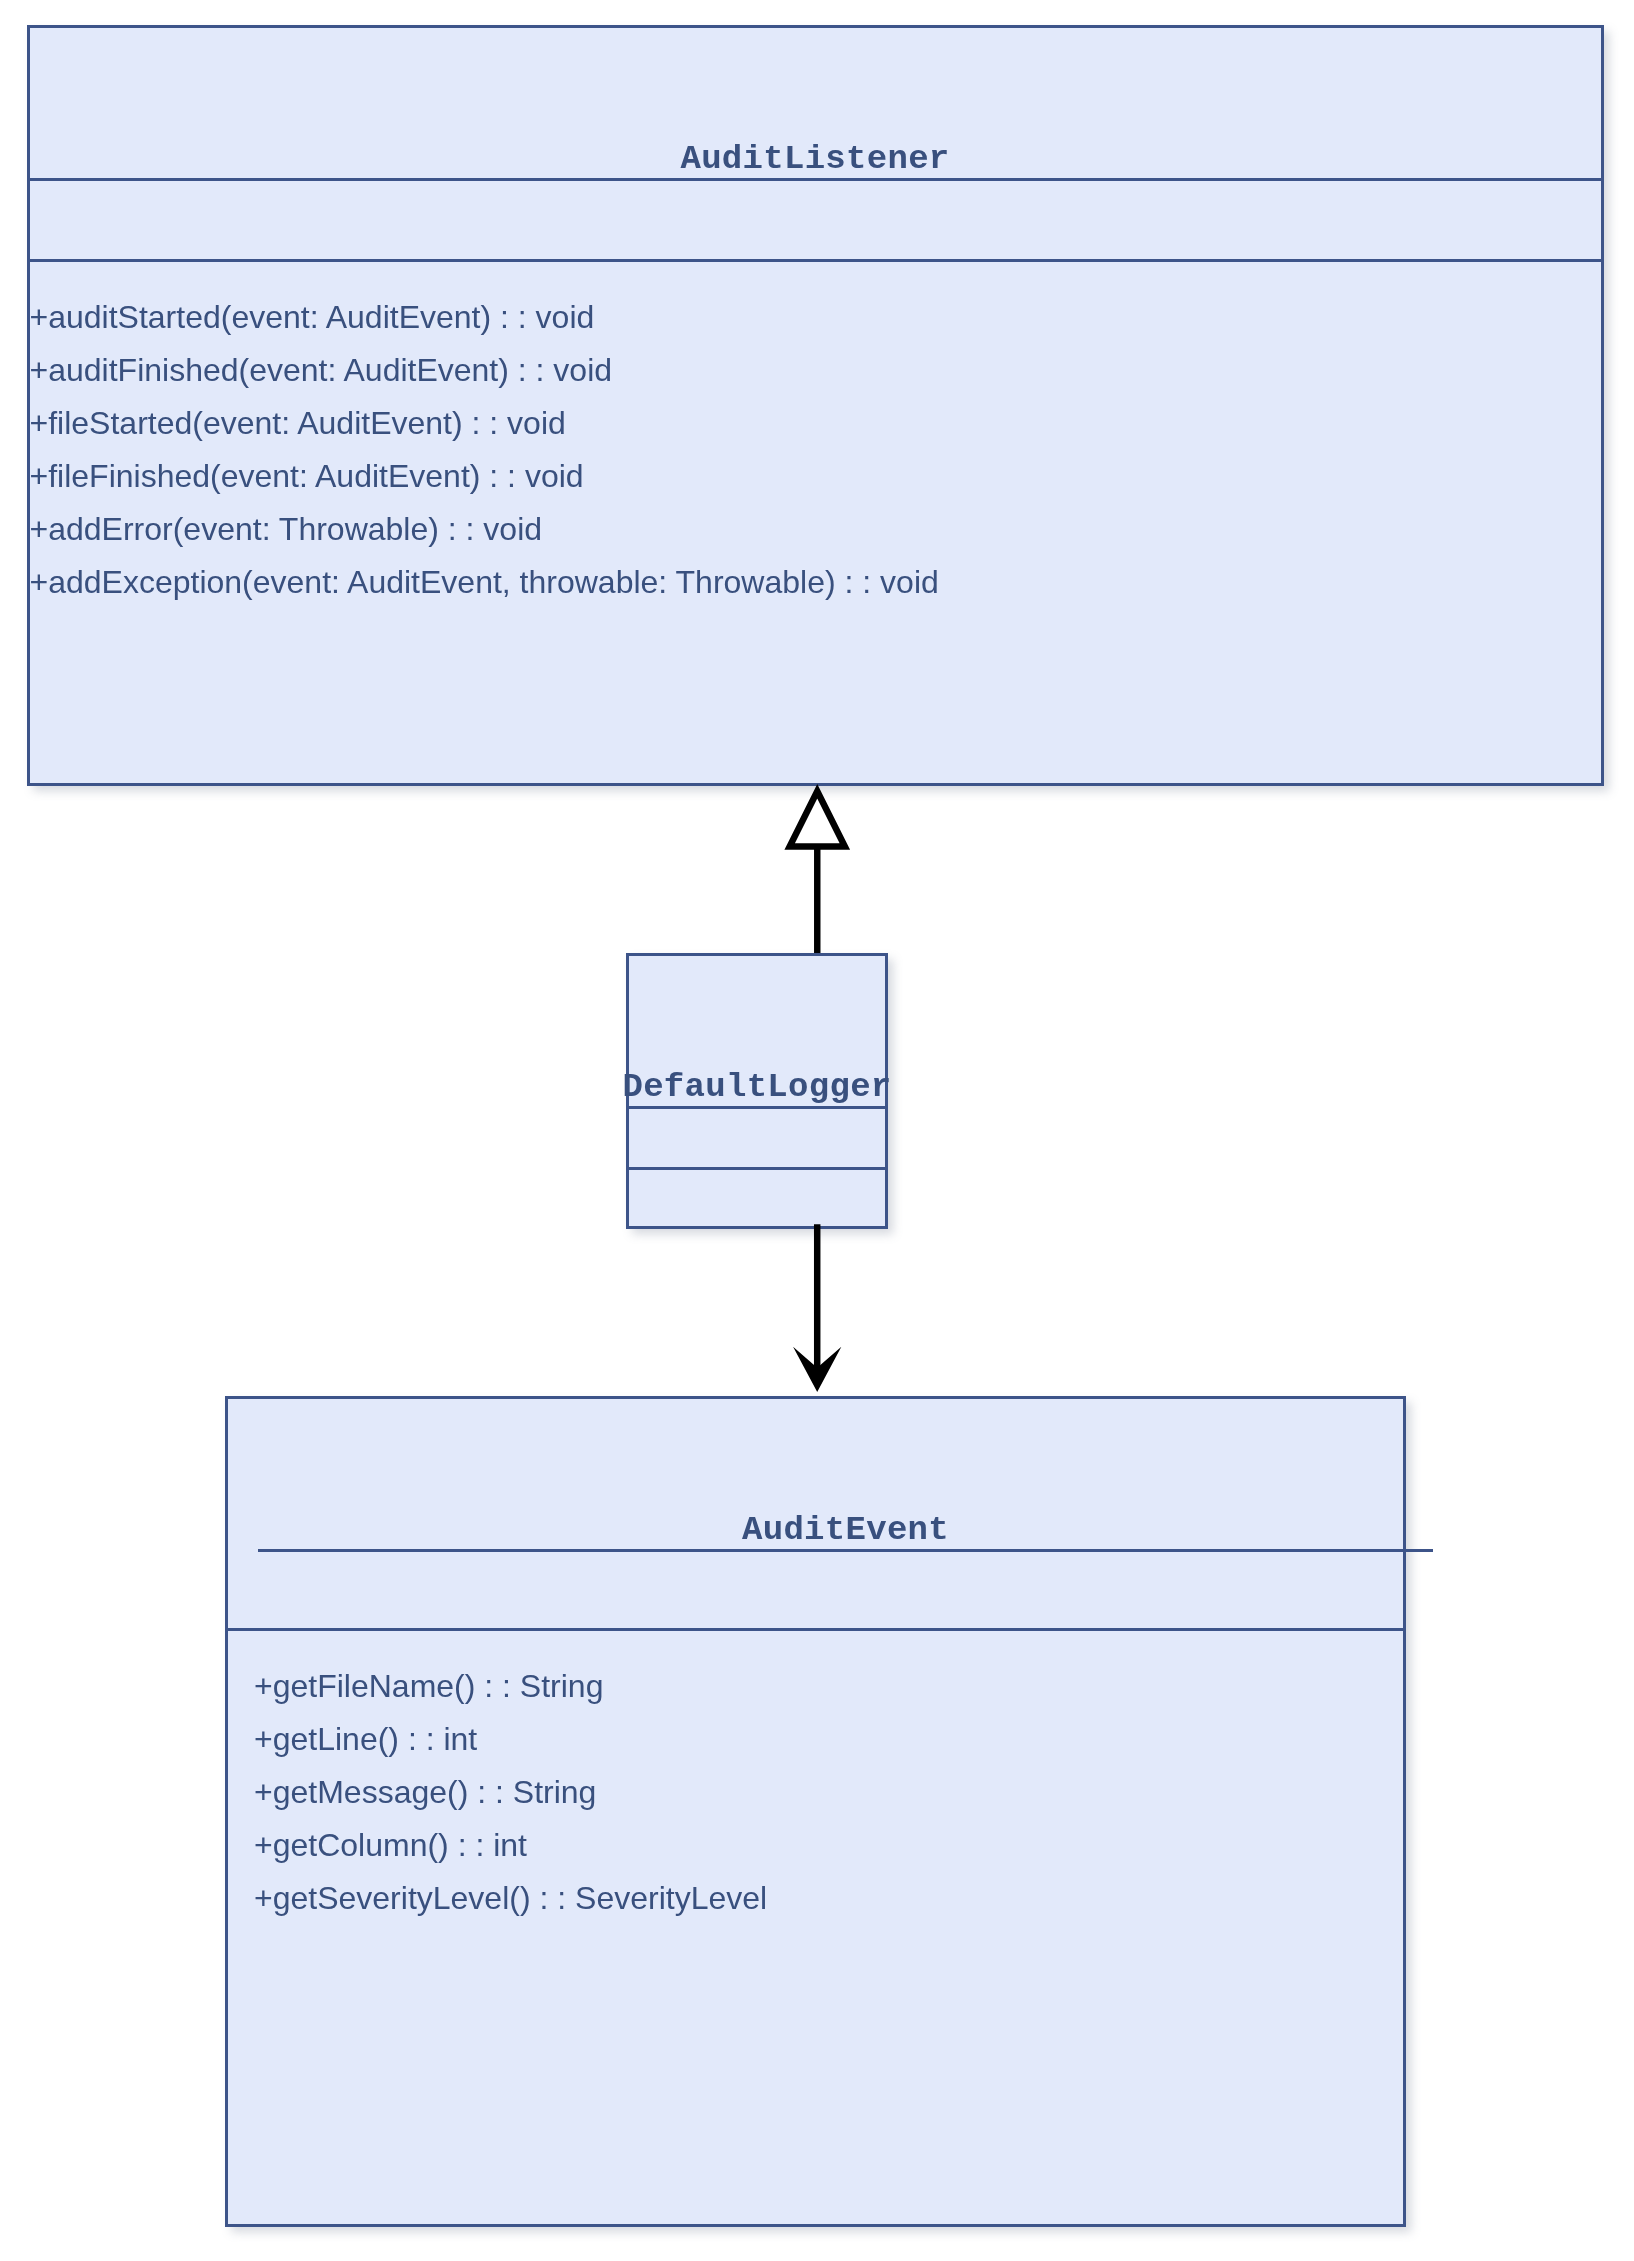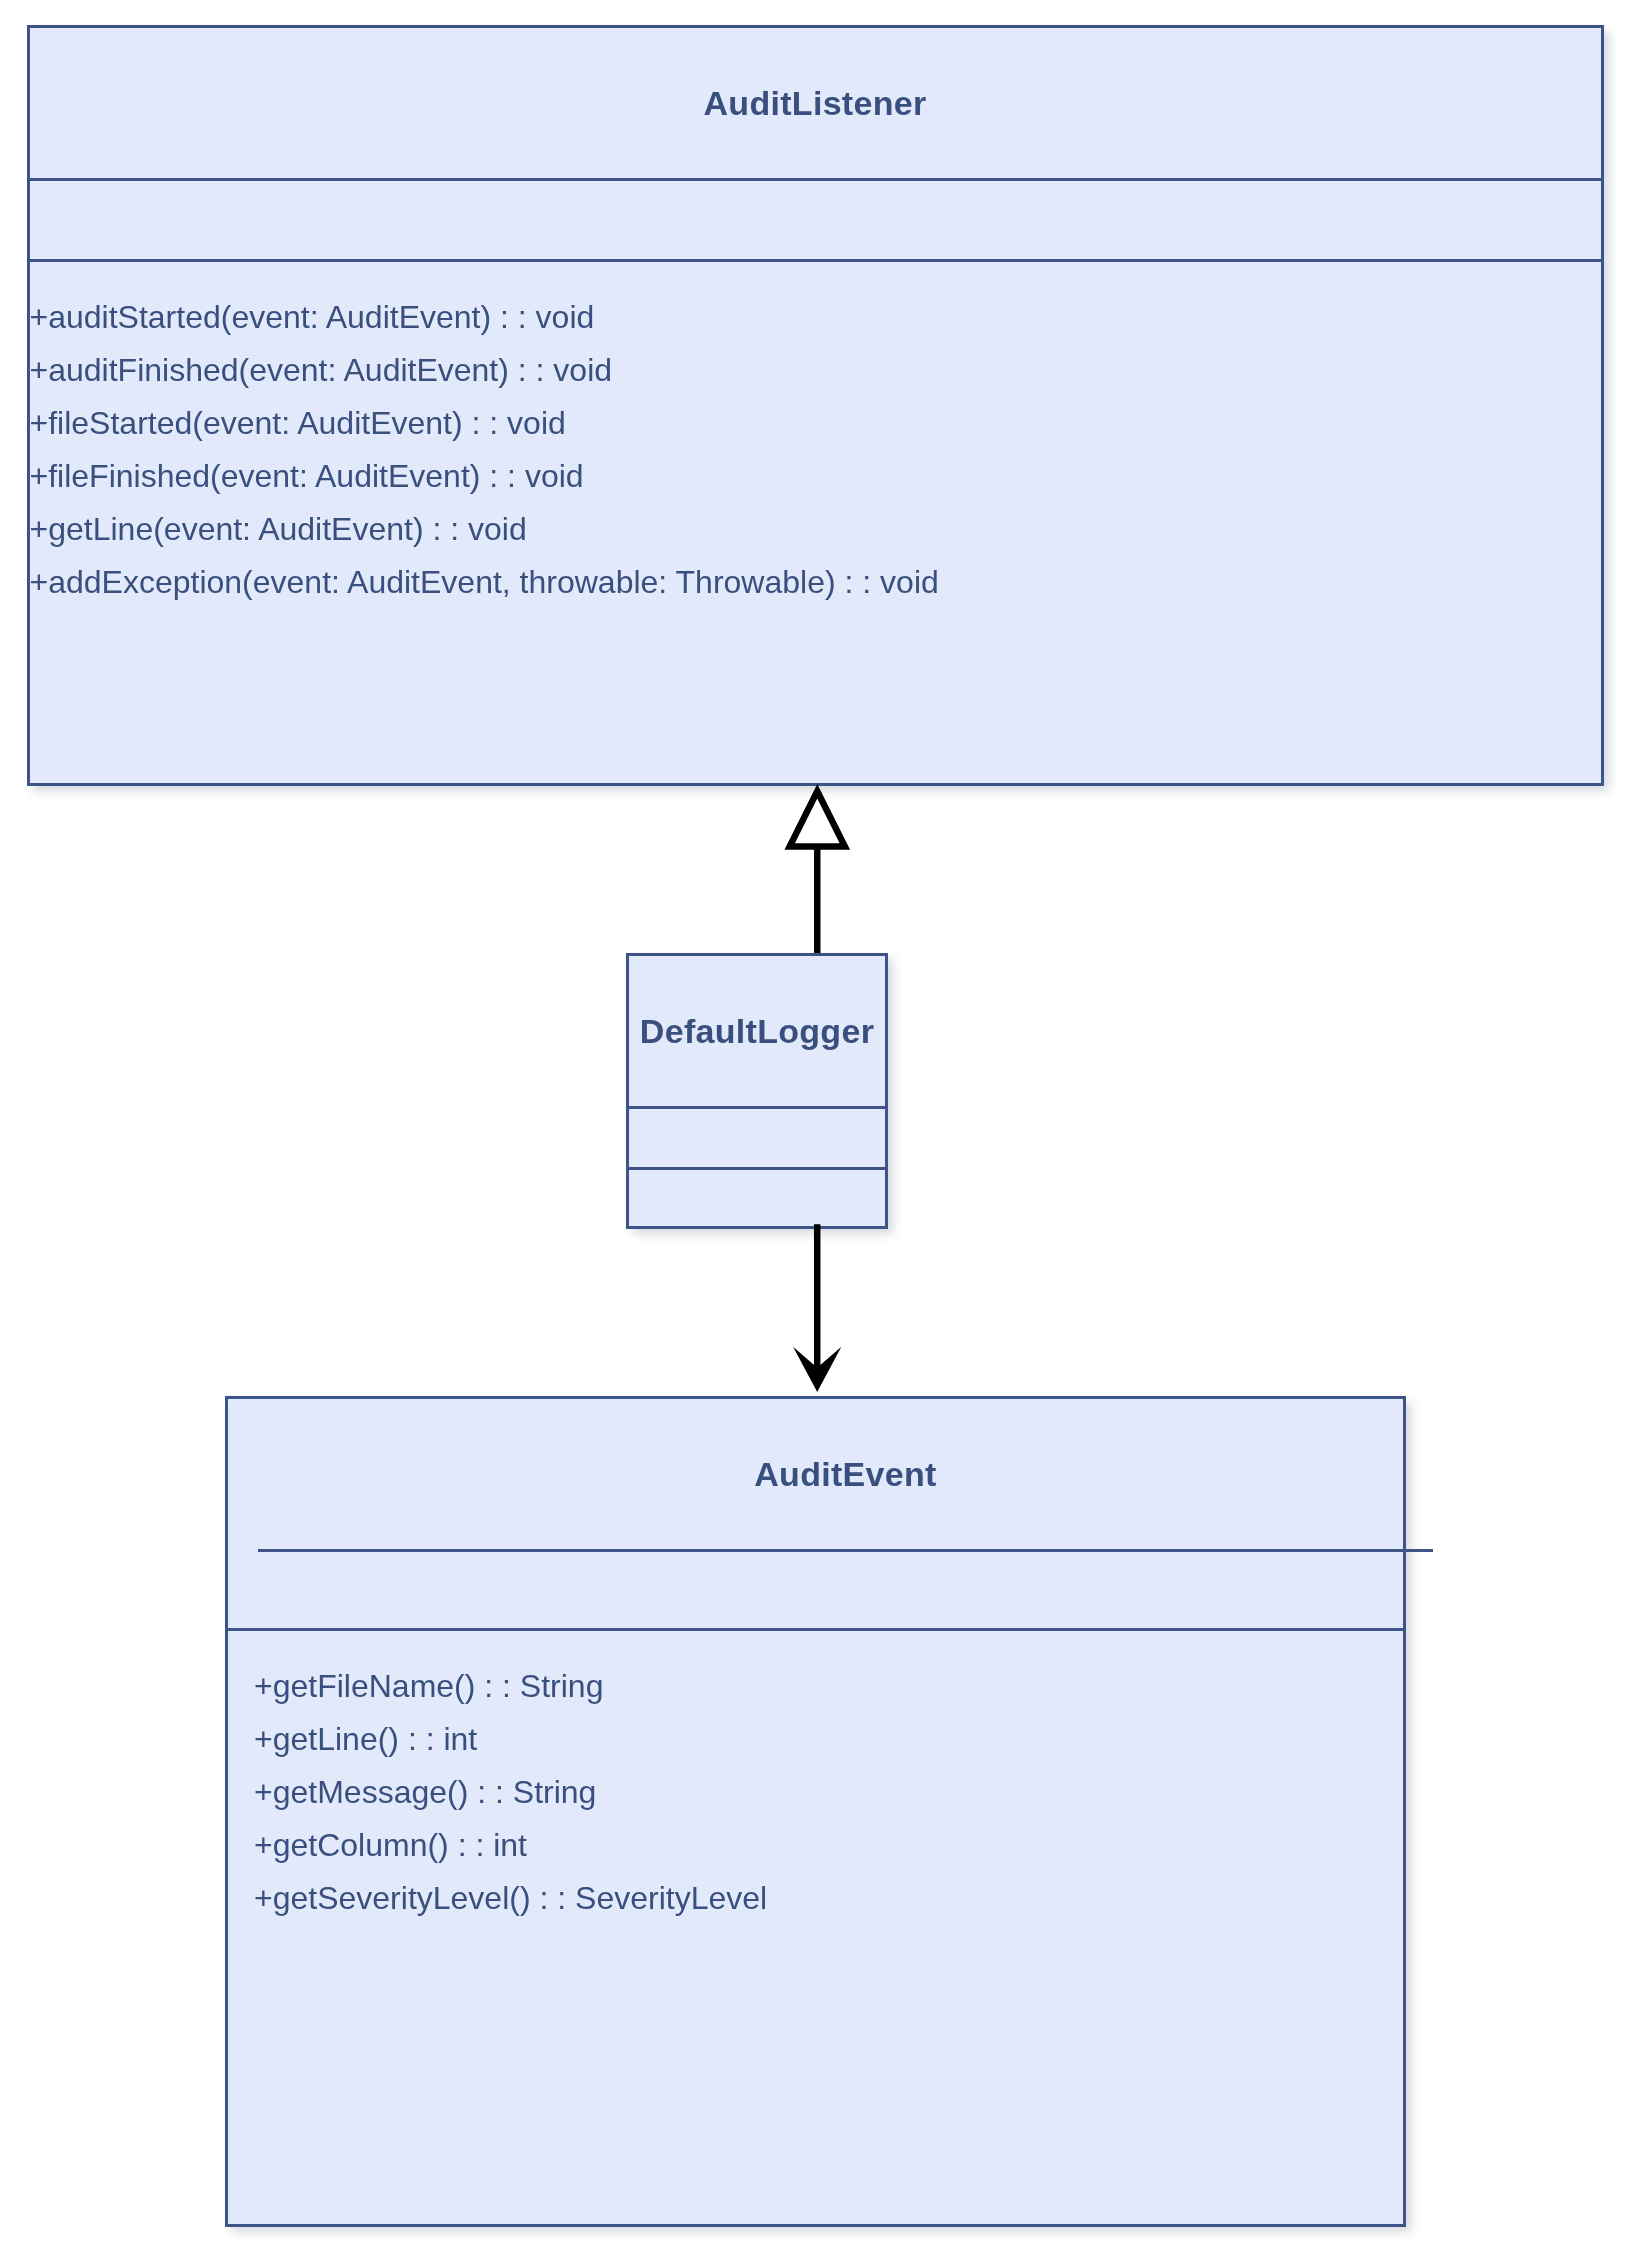--- a/index.html
+++ b/index.html
@@ -22,24 +22,25 @@
   .uml-class {
     position: absolute;
     box-sizing: border-box;
     background: #e2e9fa;
     border: 3.5px solid #3d5489;
     box-shadow: 5.9px 5.9px 9.4px rgba(120,130,150,0.30);
   }
   .uml-title-compartment {
     box-sizing: border-box;
     display: flex;
-    align-items: center;
+    align-items: flex-end;
     justify-content: center;
     border-bottom: 3.5px solid #3d5489;
     width: 100%;
+    font-family: Liberation Mono, monospace;
   }
   .uml-title {
     font-weight: bold;
     color: #39507e;
     letter-spacing: 0.3px;
     white-space: nowrap;
   }
   .uml-attrs-compartment {
     box-sizing: border-box;
     border-bottom: 3.5px solid #3d5489;
@@ -125,21 +126,21 @@
   <div class="uml-class" id="audit-listener">
     <div class="uml-title-compartment">
       <span class="uml-title">AuditListener</span>
     </div>
     <div class="uml-attrs-compartment"></div>
     <div class="uml-methods-compartment">
       <div class="uml-member">+auditStarted(event: AuditEvent) : : void</div>
       <div class="uml-member">+auditFinished(event: AuditEvent) : : void</div>
       <div class="uml-member">+fileStarted(event: AuditEvent) : : void</div>
       <div class="uml-member">+fileFinished(event: AuditEvent) : : void</div>
-      <div class="uml-member">+getLine(event: AuditEvent) : : void</div>
+      <div class="uml-member">+addError(event: Throwable) : : void</div>
       <div class="uml-member">+addException(event: AuditEvent, throwable: Throwable) : : void</div>
     </div>
   </div>
 
   <svg class="connector" id="generalization-connector" viewBox="0 0 180 320">
     <line x1="53" y1="320" x2="53" y2="110" stroke="#000000" stroke-width="11"></line>
     <polygon points="53,14 100,108 6,108" fill="#ffffff" stroke="#000000" stroke-width="11" stroke-linejoin="miter"></polygon>
   </svg>
 
   <div class="uml-class" id="default-logger">

